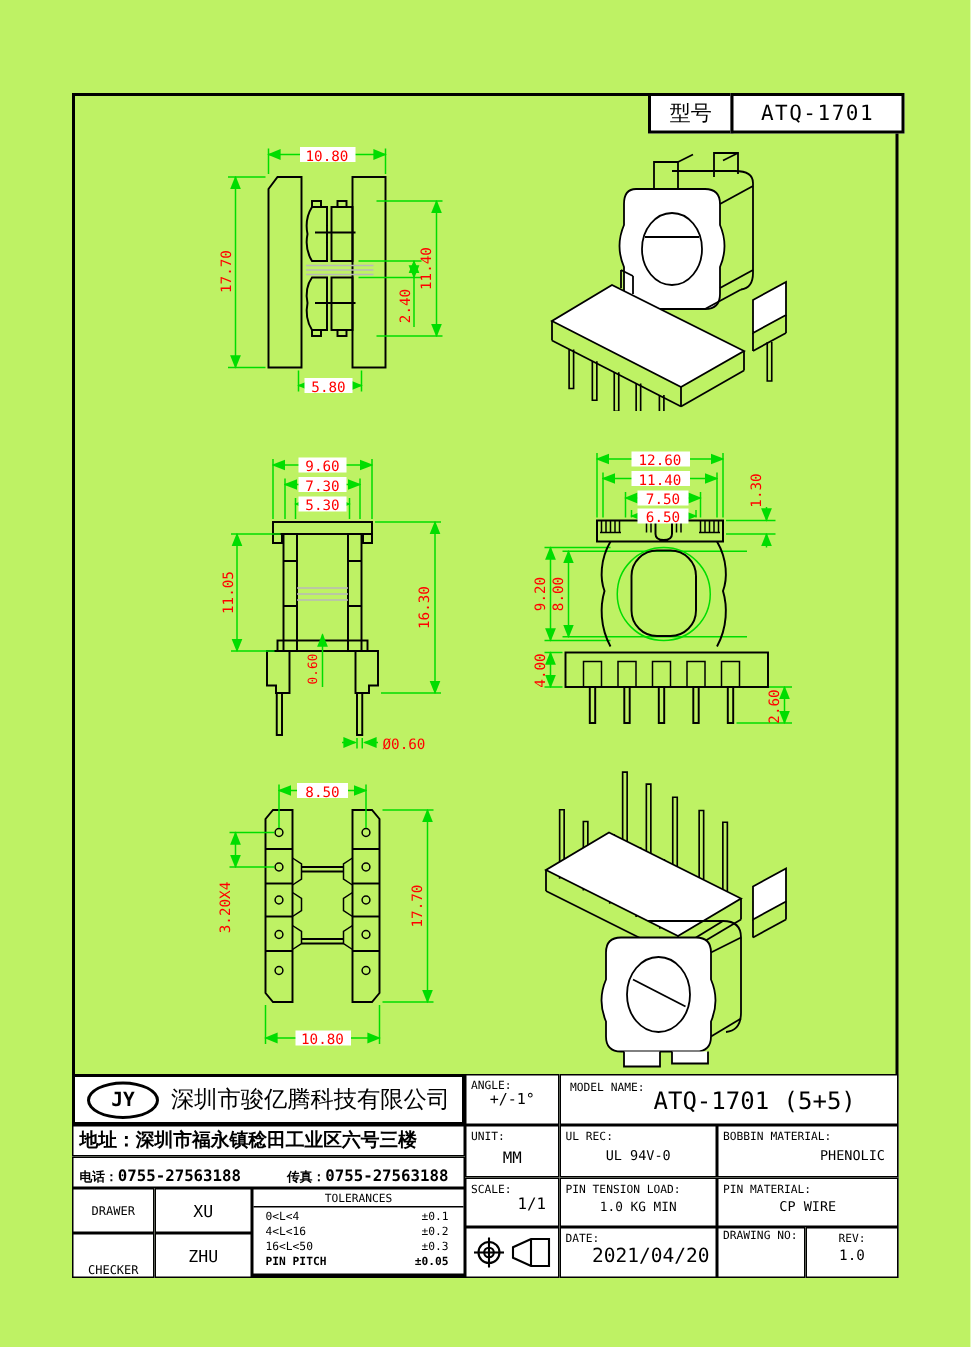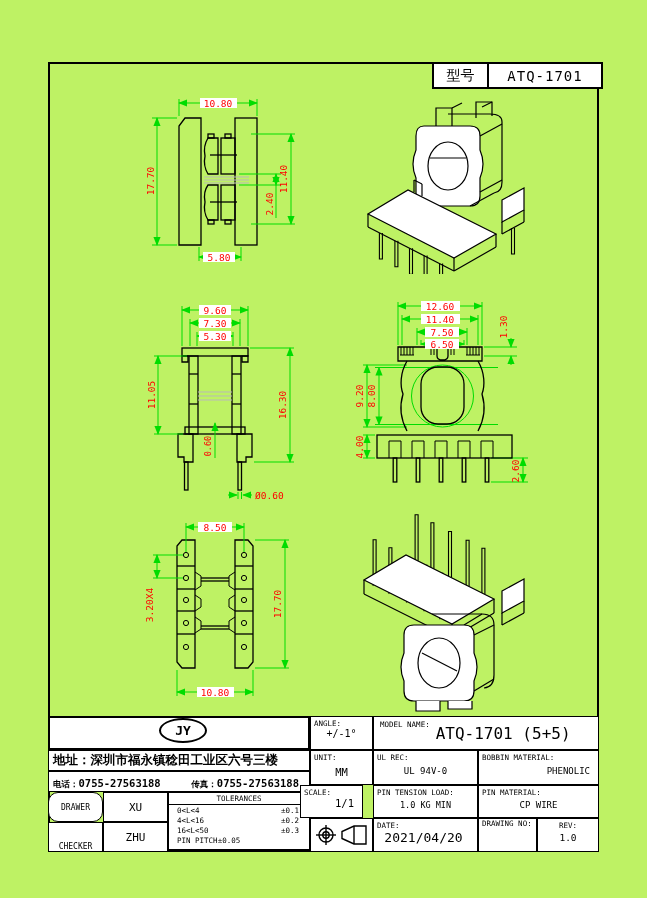--- a/index.html
+++ b/index.html
@@ -358,33 +358,33 @@
       <path d="M62,120 Q52,120 52,130 V148 Q46,162 52,176 V186 Q52,196 62,196 H112 Q122,196 122,186 V176 Q128,162 122,148 V130 Q122,120 112,120 Z"></path>
       <ellipse cx="87" cy="158" rx="21" ry="25" fill="#fff"></ellipse>
       <line x1="70" y1="148" x2="105" y2="166"></line>
       <line x1="122" y1="130" x2="142" y2="120"></line>
       <line x1="122" y1="186" x2="142" y2="174"></line>
       <path d="M64,196 v10 h24 v-10"></path>
       <path d="M96,196 v8 h24 v-8"></path>
     </g>
   </svg>
 
-  <div class="cell heavy" style="left:48px;top:716px;width:262px;height:34px;display:flex;align-items:center;gap:8px;padding-left:8px;flex-direction:column;">
+  <div class="cell heavy" style="left:48px;top:716px;width:262px;height:34px;display:flex;align-items:center;gap:8px;padding-left:8px;">
     <span style="border:2.5px solid #000;border-radius:50%;width:44px;height:21px;display:flex;align-items:center;justify-content:center;font-weight:bold;font-size:13px;flex:0 0 auto;">JY</span>
     <span class="cjk" style="font-size:15.5px;font-weight:normal;white-space:nowrap;">深圳市骏亿腾科技有限公司</span>
   </div>
   <div class="cell" style="left:48px;top:750px;width:262px;height:21px;display:flex;align-items:center;padding-left:4px;">
     <span class="cjk" style="font-size:12.5px;font-weight:bold;white-space:nowrap;"><span>地址：</span><span>深圳市福永镇稔田工业区六号三楼</span></span>
   </div>
   <div class="cell" style="left:48px;top:771px;width:262px;height:21px;display:flex;align-items:center;padding:0 10px 0 4px;justify-content:space-between;">
     <span style="white-space:nowrap;"><span class="cjk" style="font-size:8.5px;font-weight:bold;">电话：</span><span style="font-size:10.5px;font-weight:bold;">0755-27563188</span></span>
     <span style="white-space:nowrap;"><span class="cjk" style="font-size:8.5px;font-weight:bold;">传真：</span><span style="font-size:10.5px;font-weight:bold;">0755-27563188</span></span>
   </div>
 
-  <div class="cell" style="left:48px;top:792px;width:55px;height:30px;display:flex;align-items:center;justify-content:center;border-radius:10px;">
+  <div class="cell" style="left:48px;top:792px;width:55px;height:30px;display:flex;align-items:center;justify-content:center;">
     <span style="font-size:8px;">DRAWER</span>
   </div>
   <div class="cell" style="left:103px;top:792px;width:65px;height:30px;display:flex;align-items:center;justify-content:center;">
     <span style="font-size:11px;">XU</span>
   </div>
   <div class="cell" style="left:48px;top:822px;width:55px;height:30px;display:flex;align-items:flex-end;justify-content:center;">
     <span style="font-size:8px;">CHECKER</span>
   </div>
   <div class="cell" style="left:103px;top:822px;width:65px;height:30px;display:flex;align-items:center;justify-content:center;">
     <span style="font-size:11px;">ZHU</span>
@@ -398,21 +398,21 @@
           <span>±0.1</span>
         </div>
       <div style="display:flex;justify-content:space-between;">
           <span>4&lt;L&lt;16</span>
           <span>±0.2</span>
         </div>
       <div style="display:flex;justify-content:space-between;">
           <span>16&lt;L&lt;50</span>
           <span>±0.3</span>
         </div>
-      <div style="display:flex;">
+      <div style="display:flex;justify-content:space-between;font-weight:bold;">
           <span>PIN PITCH</span>
           <span>±0.05</span>
         </div>
     </div>
   </div>
 
   <div class="cell" style="left:310px;top:716px;width:63px;height:34px;">
     <span class="lbl">ANGLE:</span>
     <span class="val" style="font-size:10px;">+/-1°</span>
   </div>
@@ -427,21 +427,21 @@
   </div>
   <div class="cell" style="left:373px;top:750px;width:105px;height:35px;">
     <span class="lbl">UL REC:</span>
     <span class="val" style="font-size:9px;margin-top:4px;">UL 94V-0</span>
   </div>
   <div class="cell" style="left:478px;top:750px;width:121px;height:35px;">
     <span class="lbl">BOBBIN MATERIAL:</span>
     <span class="val" style="font-size:9px;margin-top:4px;text-align:right;padding-right:8px;">PHENOLIC</span>
   </div>
 
-  <div class="cell" style="left:300px;top:785px;width:63px;height:33px;">
+  <div class="cell" style="left:310px;top:785px;width:63px;height:33px;">
     <span class="lbl">SCALE:</span>
     <span class="val" style="font-size:10.5px;text-align:right;padding-right:8px;">1/1</span>
   </div>
   <div class="cell" style="left:373px;top:785px;width:105px;height:33px;">
     <span class="lbl">PIN TENSION LOAD:</span>
     <span class="val" style="font-size:8.5px;margin-top:3px;">1.0 KG MIN</span>
   </div>
   <div class="cell" style="left:478px;top:785px;width:121px;height:33px;">
     <span class="lbl">PIN MATERIAL:</span>
     <span class="val" style="font-size:9px;margin-top:3px;">CP WIRE</span>
@@ -454,21 +454,21 @@
           <circle cx="10" cy="13" r="3.2"></circle>
         <line x1="0" y1="13" x2="20" y2="13"></line>
           <line x1="10" y1="3" x2="10" y2="23"></line>
         <path d="M26,16.5 L38,22 H50 V4 H38 L26,9.5 Z"></path>
         <line x1="38" y1="4" x2="38" y2="22"></line>
       </g>
     </svg>
   </div>
   <div class="cell" style="left:373px;top:818px;width:105px;height:34px;">
     <span class="lbl">DATE:</span>
-    <span class="val" style="font-size:13px;text-align:center;padding-right:4px;">2021/04/20</span>
+    <span class="val" style="font-size:13px;text-align:right;padding-right:4px;">2021/04/20</span>
   </div>
   <div class="cell" style="left:478px;top:818px;width:59px;height:34px;display:flex;align-items:flex-start;">
     <span style="font-size:7.5px;padding-left:3px;">DRAWING NO:</span>
     <span style="font-size:9px;"></span>
   </div>
   <div class="cell" style="left:537px;top:818px;width:62px;height:34px;">
     <span class="lbl" style="text-align:center;padding-left:0;">REV:</span>
     <span class="val" style="font-size:9.5px;margin-top:2px;">1.0</span>
   </div>
 </div>

